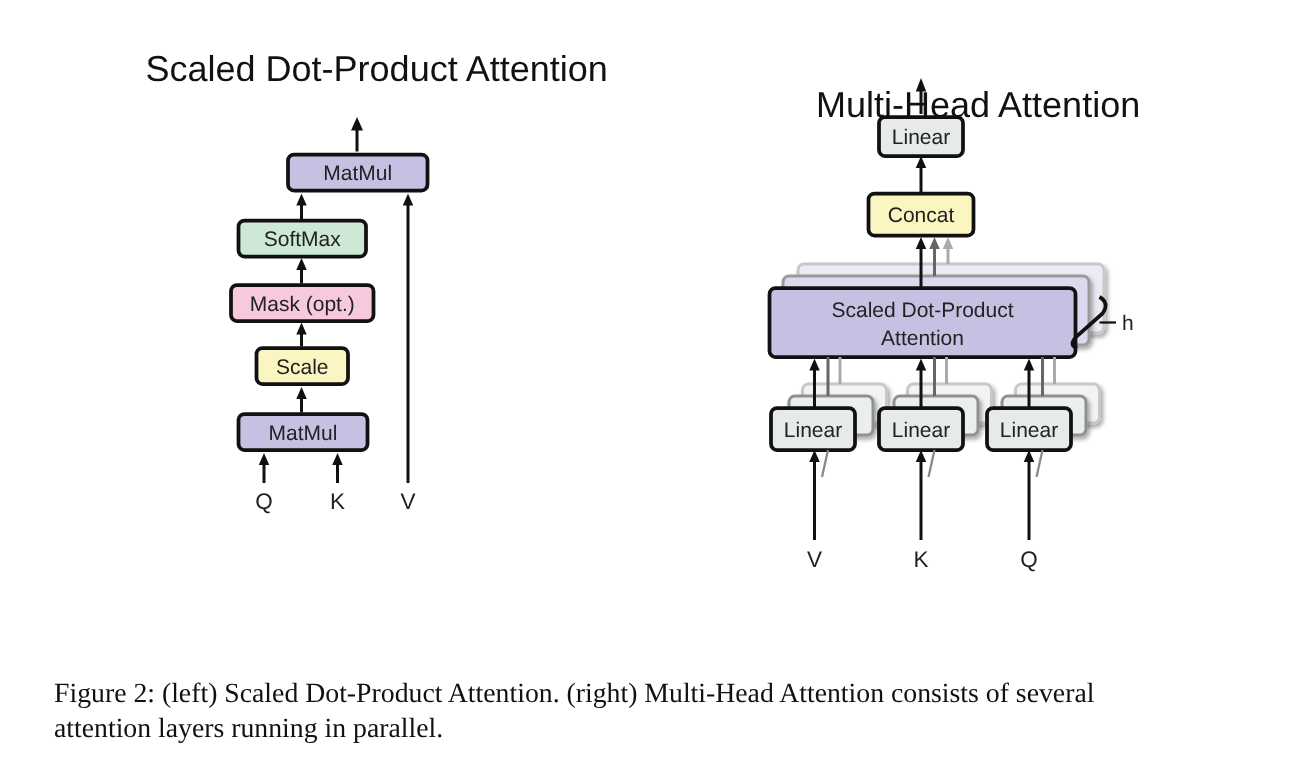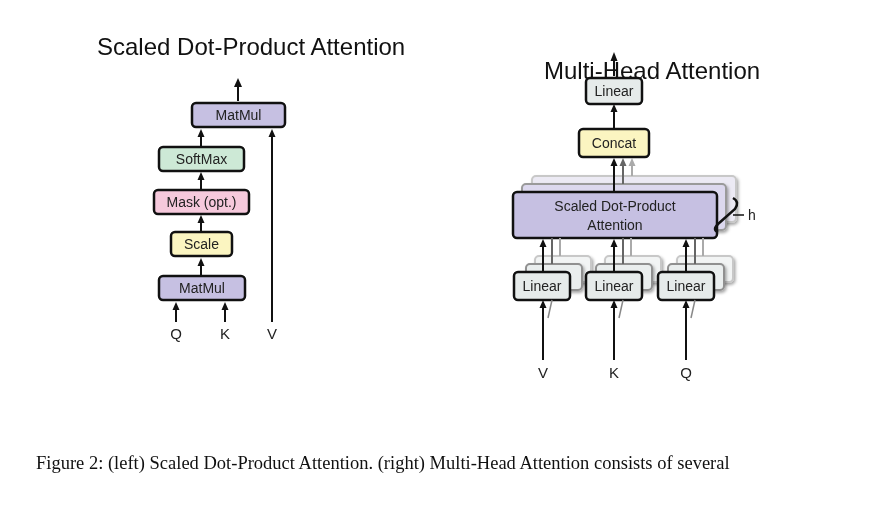--- a/index.html
+++ b/index.html
@@ -194,14 +194,15 @@
       </g>
 
       <text x="543" y="378" text-anchor="middle" font-size="15" fill="#222">V</text>
       <text x="614" y="378" text-anchor="middle" font-size="15" fill="#222">K</text>
       <text x="686" y="378" text-anchor="middle" font-size="15" fill="#222">Q</text>
     </g>
   </svg>
 
   <div class="caption">
     <span>Figure 2:  (left) Scaled Dot-Product Attention.  (right) Multi-Head Attention consists of several</span>
+    <span>attention layers running in parallel.</span>
   </div>
 </div>
 
 </body></html>

